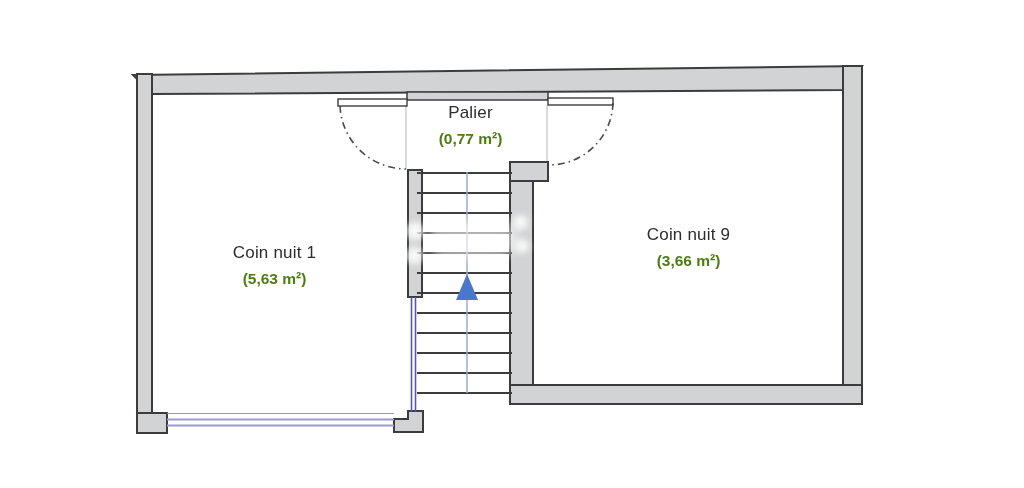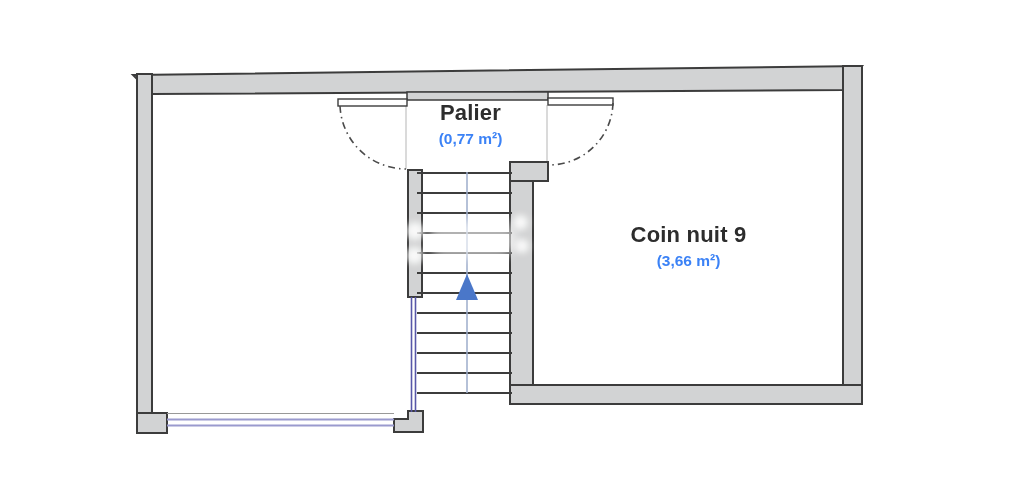--- a/index.html
+++ b/index.html
@@ -11,30 +11,30 @@
     overflow: hidden;
     font-family: "Liberation Sans", sans-serif;
   }
   .plan-svg { position: absolute; left: 0; top: 0; }
   .room-label {
     position: absolute;
     text-align: center;
     pointer-events: none;
   }
   .room-name {
-    font-size: 22px;
-    font-weight: 700;
+    font-size: 17px;
+    font-weight: 400;
     color: #2d2d2d;
     line-height: 20px;
     letter-spacing: 0.2px;
   }
   .room-area {
     font-size: 15.5px;
     font-weight: 700;
-    color: #3b82f6;
+    color: #4d7c0f;
     line-height: 20px;
     margin-top: 6px;
   }
   .label-palier { left: 378px; top: 103px; width: 185px; }
   .label-cn1    { left: 172px; top: 243px; width: 205px; }
   .label-cn2    { left: 586px; top: 225px; width: 205px; }
   .wm {
     position: absolute;
     background: #ffffff;
     border-radius: 50%;
@@ -124,19 +124,23 @@
   <div class="wm" style="left:406px; top:222px; width:18px; height:18px;"></div>
   <div class="wm" style="left:406px; top:247px; width:17px; height:17px;"></div>
   <div class="wm" style="left:513px; top:215px; width:15px; height:15px;"></div>
   <div class="wm" style="left:515px; top:239px; width:14px; height:14px;"></div>
 
   <div class="room-label label-palier">
     <div class="room-name">Palier</div>
     <div class="room-area">(0,77 m²)</div>
   </div>
 
+  <div class="room-label label-cn1">
+    <div class="room-name">Coin nuit 1</div>
+    <div class="room-area">(5,63 m²)</div>
+  </div>
 
   <div class="room-label label-cn2">
     <div class="room-name">Coin nuit 9</div>
     <div class="room-area">(3,66 m²)</div>
   </div>
 
 </div>
 
 </body></html>

